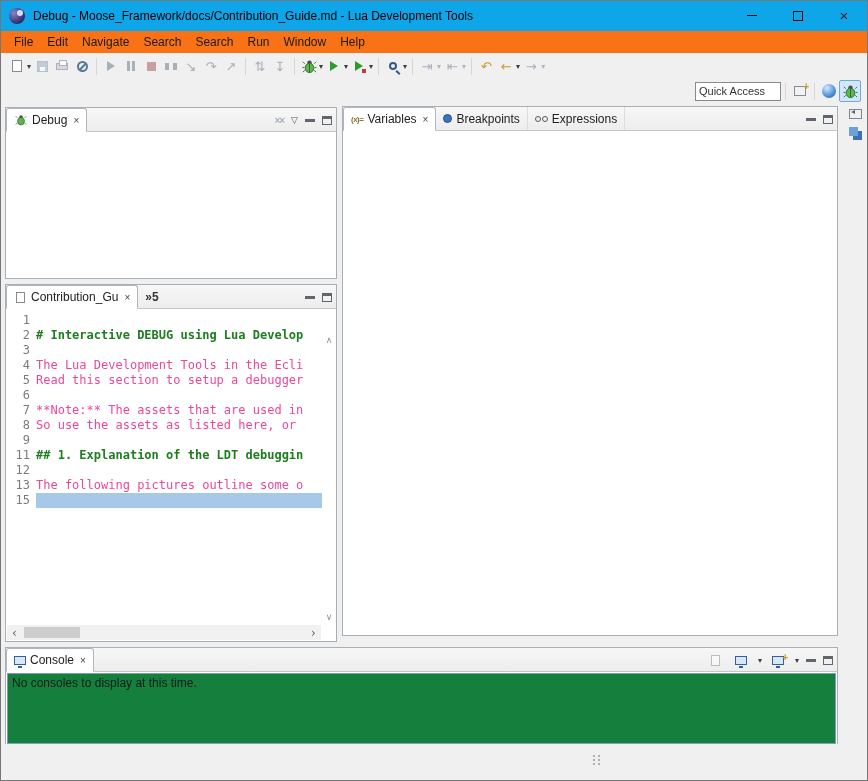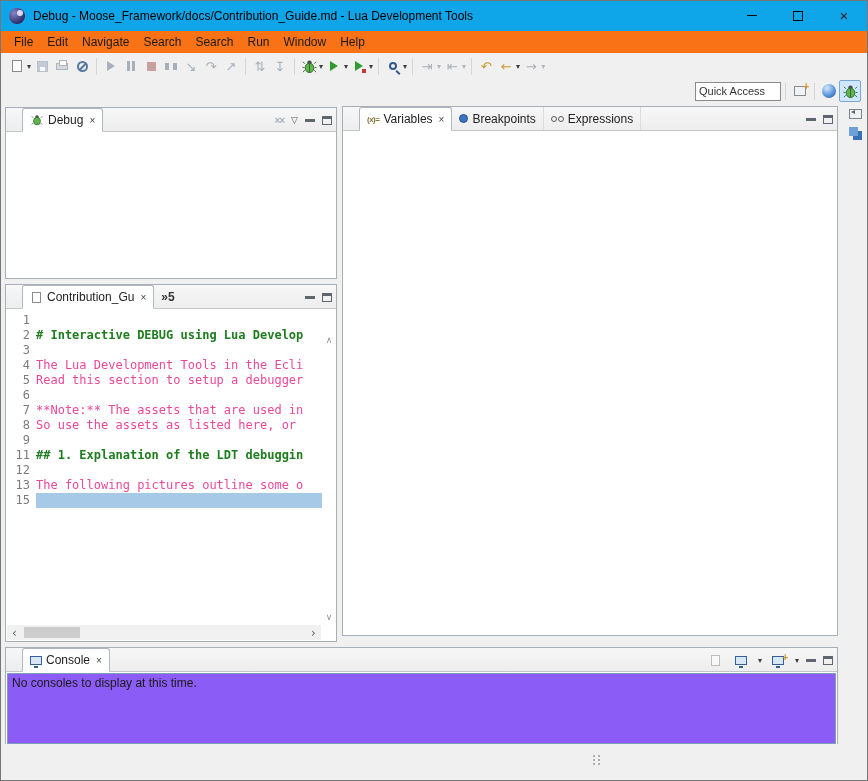--- a/index.html
+++ b/index.html
@@ -55,21 +55,21 @@
   .qa-input { width:86px; height:19px; border:1px solid #8a8a8a; background:#fff; font-size:11px; padding:0 3px; font-family:"Liberation Sans",sans-serif; }
   .qa-input::placeholder { color:#333; opacity:1; }
   .persp-active { background:#cfe8ff; border:1px solid #77a7d6; border-radius:2px; }
   .shape-newwin { width:12px; height:10px; border:1px solid #8a8a8a; background:#eef3f8; position:relative; }
   .shape-newwin::after { content:"+"; position:absolute; right:-4px; top:-6px; color:#c9992f; font-weight:bold; font-size:10px; }
 
   
   .panel { position:absolute; background:#fff; border:1px solid #a9afb6; }
   .tabbar { height:24px; background:linear-gradient(#f7f7f7,#ededed); border-bottom:1px solid #c2c7cc; display:flex; align-items:stretch; position:relative; }
   .tab { display:flex; align-items:center; gap:4px; padding:0 7px; font-size:12px; color:#222; border-right:1px solid #dcdcdc; }
-  .tab.sel { background:#fff; border:1px solid #b0b6bd; border-bottom:1px solid #fff; border-radius:3px 3px 0 0; margin-bottom:-1px;margin-left:16px; }
+  .tab.sel { background:#fff; border:1px solid #b0b6bd; border-bottom:1px solid #fff; border-radius:3px 3px 0 0; margin-bottom:-1px; }
   .tab-close { font-size:10px; color:#444; margin-left:2px; }
   .bar-icons { position:absolute; right:4px; top:0; height:24px; display:flex; align-items:center; gap:7px; }
   .mini { width:10px; height:3px; background:#5f666d; }
   .maxi { width:10px; height:9px; border:1px solid #5f666d; border-top:3px solid #5f666d; }
   .viewmenu { font-size:9px; color:#555; }
   .xx { font-size:10px; font-weight:bold; color:#a8b0ba; letter-spacing:-1px; }
 
   
   .mon { width:12px; height:9px; border:1px solid #33609c; background:#d8e7f8; position:relative; }
   .mon::after { content:""; position:absolute; left:3px; top:9px; width:4px; height:2px; background:#33609c; }
@@ -93,21 +93,21 @@
   .vs-arrow { font-size:9px; color:#909090; font-family:"DejaVu Sans",sans-serif; }
   .hscroll { position:absolute; left:1px; right:15px; bottom:1px; height:15px; background:#f1f1f1; display:flex; align-items:center; }
   .hs-arrow { width:15px; text-align:center; color:#666; font-size:12px; font-family:"DejaVu Sans",sans-serif; }
   .hs-thumb { width:56px; height:11px; background:#cdcdcd; margin-left:2px; }
   .hs-space { flex:1; }
 
   
   .inner-tools { position:absolute; right:6px; top:30px; display:flex; align-items:center; gap:9px; }
 
   
-  .console-body { position:absolute; left:1px; right:1px; top:25px; bottom:1px; background:#8b5cf6; border:1px solid #7f9db9; font-size:12px; padding:2px 4px; }
+  .console-body { position:absolute; left:1px; right:1px; top:25px; bottom:1px; background:#15803d; border:1px solid #7f9db9; font-size:12px; padding:2px 4px; }
 
   
   .fastview { position:absolute; left:843px; top:108px; width:23px; display:flex; flex-direction:column; gap:8px; align-items:center; }
   .fv-restore { width:13px; height:10px; border:1px solid #7d848c; background:#eef1f4; position:relative; }
   .fv-restore::after { content:"◂"; position:absolute; left:1px; top:-3px; font-size:8px; color:#5f666d; }
   .fv-blue { width:9px; height:9px; background:#6f9fd8; box-shadow:4px 4px 0 #3a70b5; margin-right:4px; }
 
   
   .statusbar { position:absolute; left:0; right:0; bottom:0; height:36px; background:#f0f0f0; }
   .drag-dots { position:absolute; left:592px; top:11px; display:grid; grid-template-columns:3px 3px; grid-gap:2px; }

